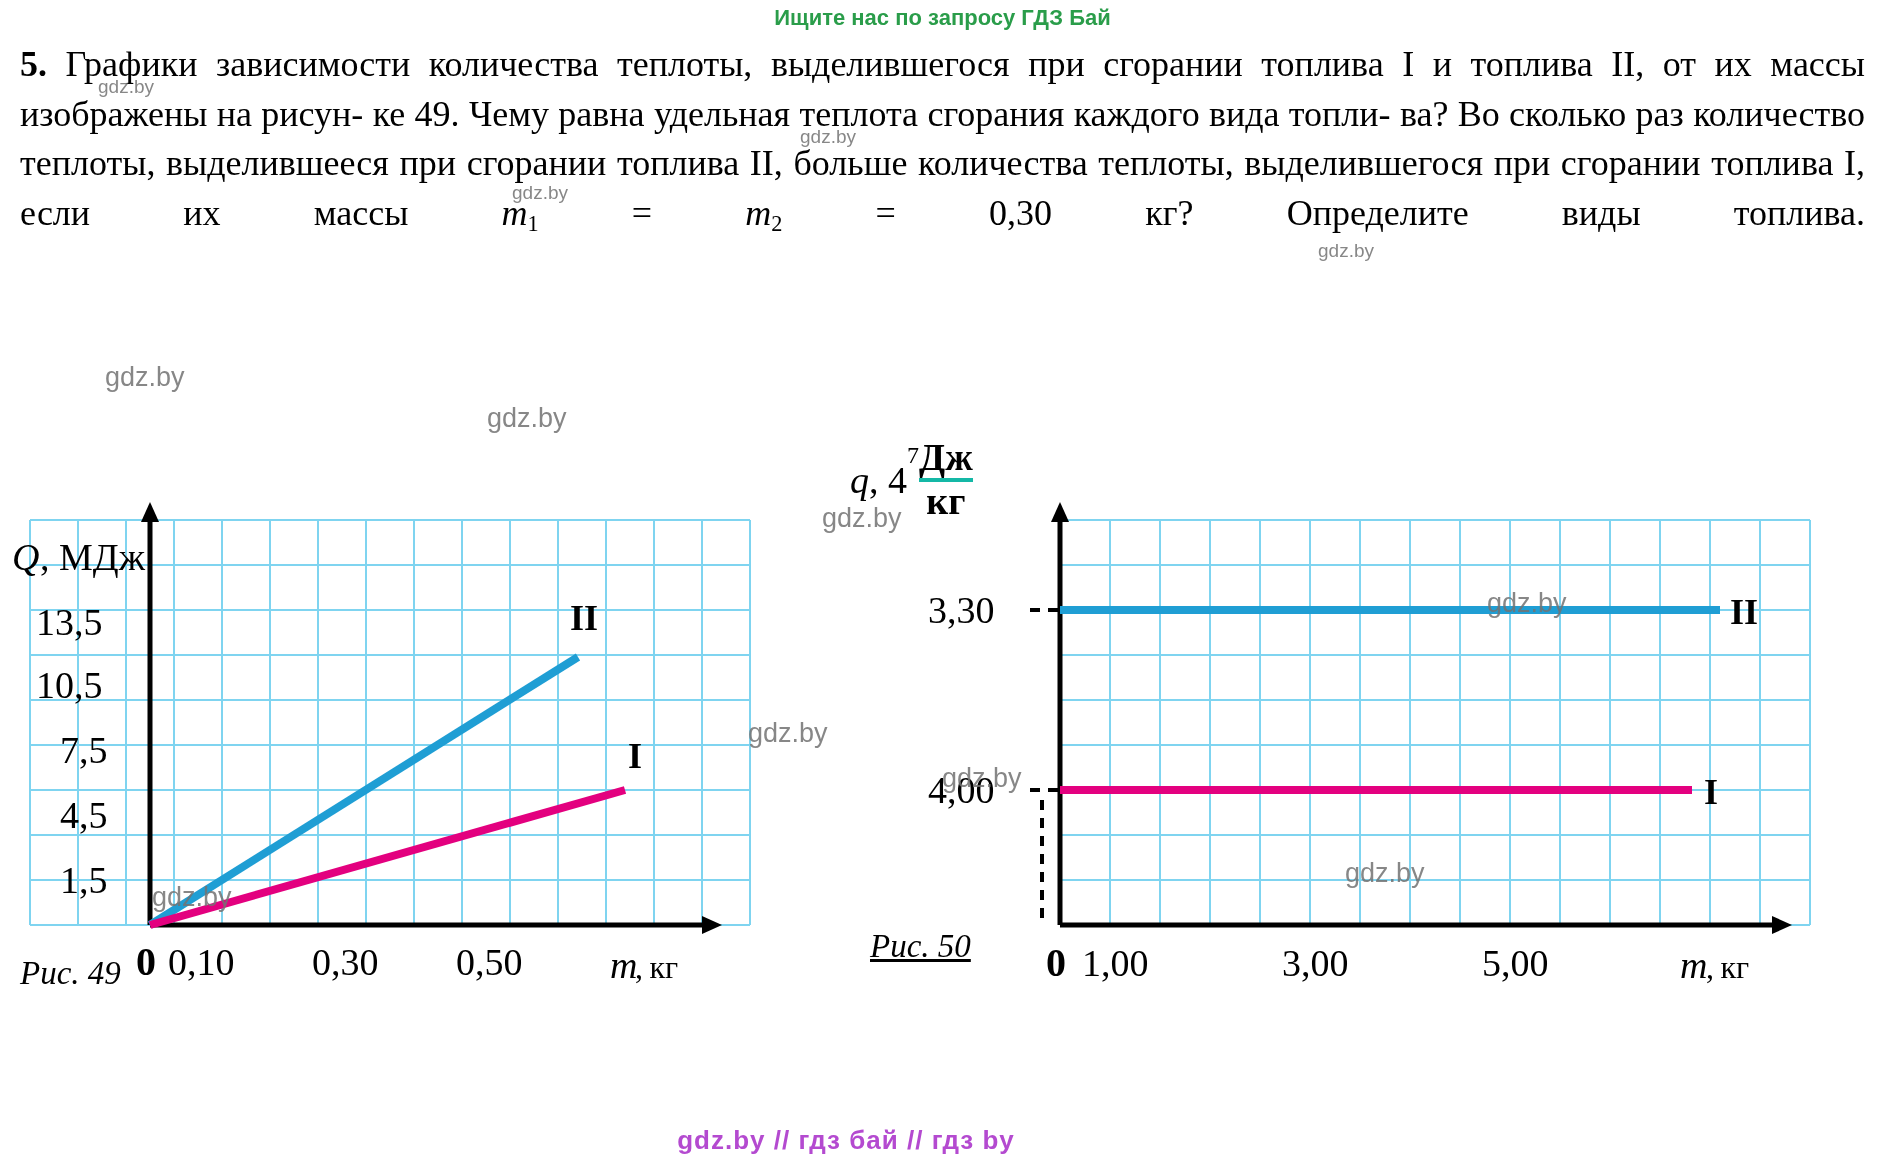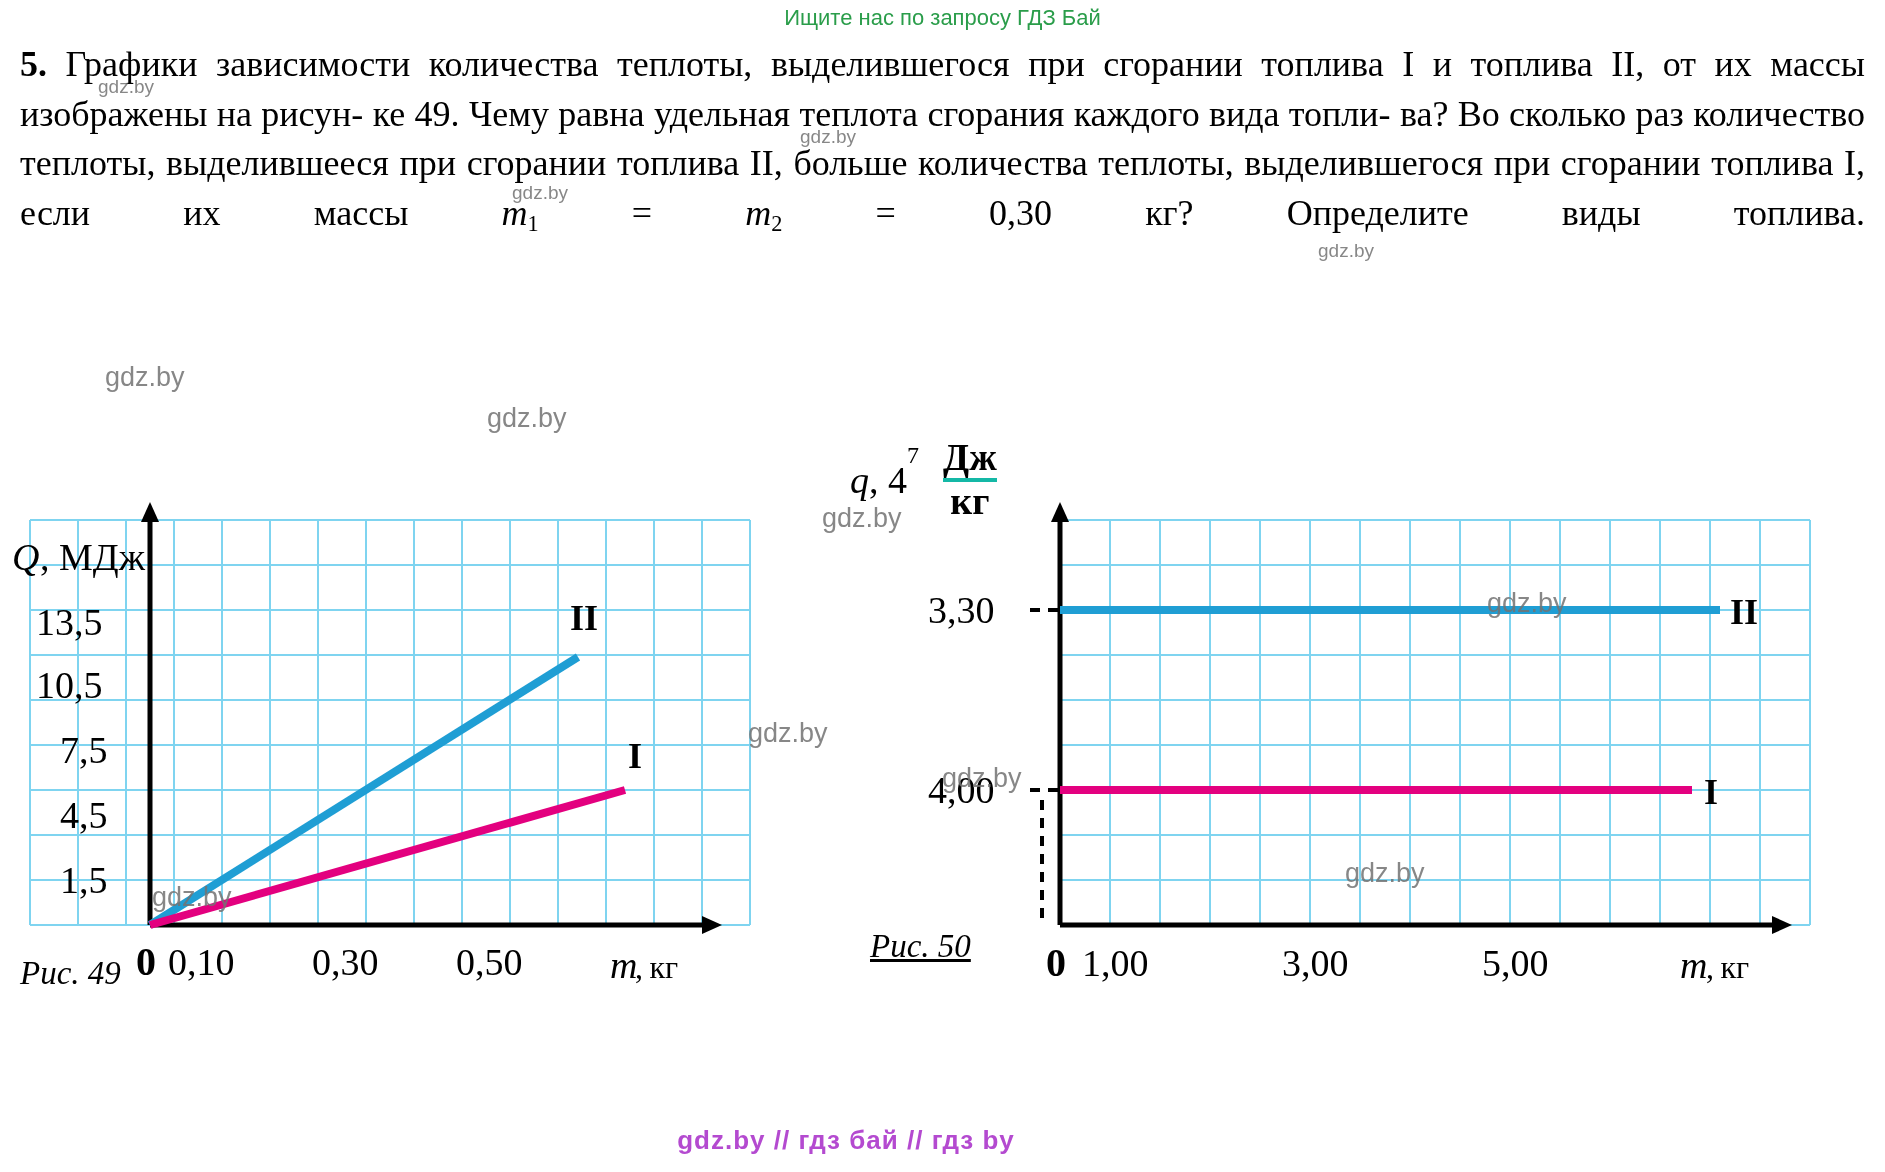--- a/index.html
+++ b/index.html
@@ -8,21 +8,21 @@
     background:#ffffff;
     font-family:"Liberation Serif", serif;
     color:#000000;
     position:relative;
     overflow:hidden;
   }
   .top-banner{
     position:absolute;top:0;left:0;width:1885px;height:36px;
     display:flex;align-items:center;justify-content:center;
     color:#2a9d4a;font-family:"Liberation Sans", sans-serif;
-    font-size:22px;font-weight:normal;
+    font-size:22px;font-weight:bold;
   }
   .problem{
     position:absolute;top:40px;left:20px;width:1845px;
     font-size:36px;line-height:1.38;text-align:justify;
     text-align-last:justify;
   }
   .problem .num{font-weight:bold;}
   .problem .it{font-style:italic;}
   sub{font-size:0.62em;vertical-align:-0.25em;}
 
@@ -180,21 +180,21 @@
 
     <text x="660" y="478" font-size="38" font-style="italic">m</text>
     <text x="686" y="478" font-size="32">, кг</text>
   </svg>
 
   
   <div style="position:absolute;left:-170px;top:-62px;display:flex;align-items:center;font-size:38px;">
     <span style="font-style:italic;">q</span>
     <span>, 4</span>
     <span style="font-size:24px;vertical-align:super;align-self:flex-start;margin-top:4px;">7</span>
-    <span style="display:inline-block;text-align:center;margin-left:24px;line-height:1.05;">
+    <span style="display:inline-block;text-align:center;margin-left:0;line-height:1.05;">
       <span style="display:block;font-weight:bold;">Дж</span>
       <span style="display:block;border-top:4px solid #14b8a6;font-weight:bold;">кг</span>
     </span>
   </div>
 
   
   <div style="position:absolute;left:-92px;top:88px;font-size:38px;">3,30</div>
   <div style="position:absolute;left:-92px;top:268px;font-size:38px;">4,00</div>
 
   <div class="caption" style="position:absolute;left:-150px;top:428px;text-decoration:underline;">Рис. 50</div>

